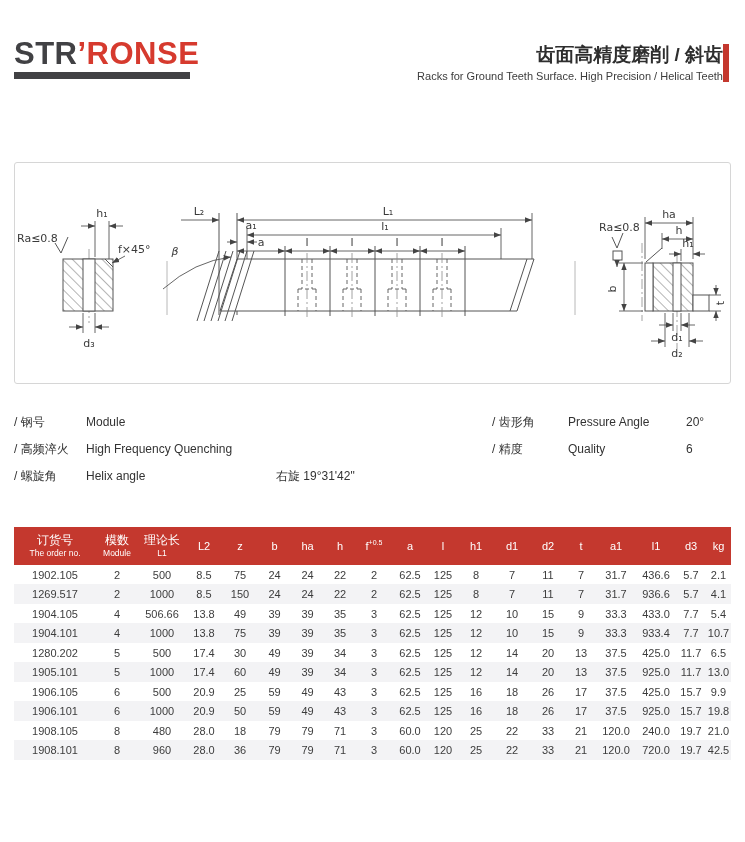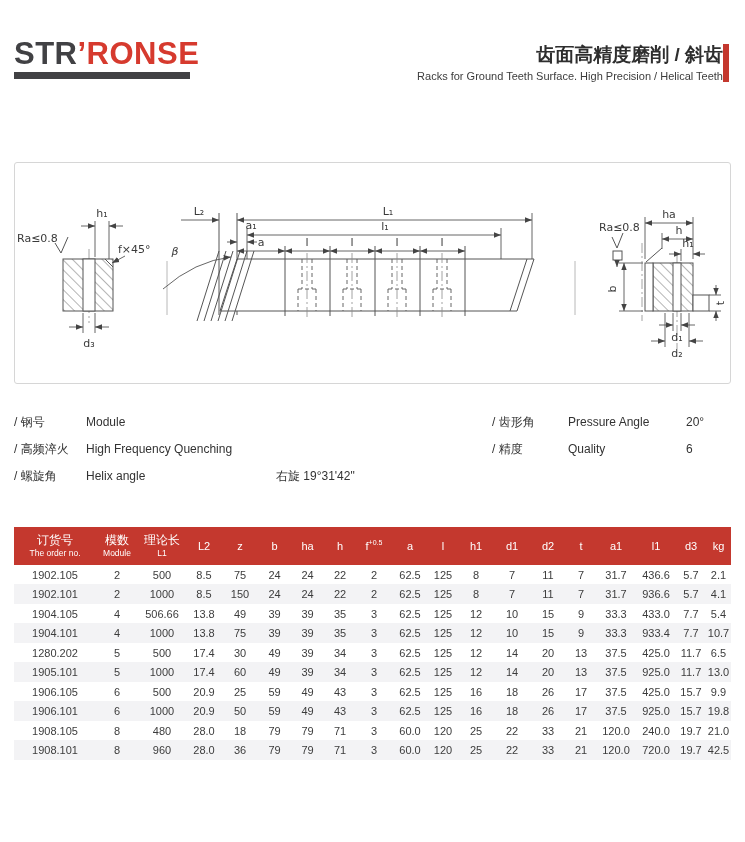--- a/index.html
+++ b/index.html
@@ -321,21 +321,21 @@
             <td>8</td>
             <td>7</td>
             <td>11</td>
             <td>7</td>
             <td>31.7</td>
             <td>436.6</td>
             <td>5.7</td>
             <td>2.1</td>
           </tr>
           <tr class="stripe">
-            <td>1902.101</td>
+            <td>1269.517</td>
             <td>2</td>
             <td>1000</td>
             <td>8.5</td>
             <td>150</td>
             <td>24</td>
             <td>24</td>
             <td>22</td>
             <td>2</td>
             <td>62.5</td>
             <td>125</td>

